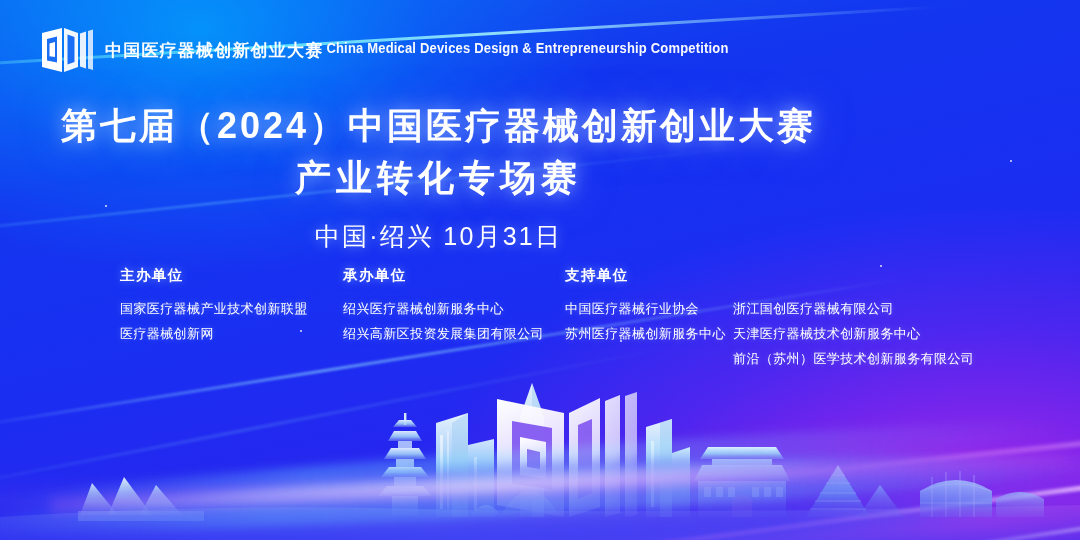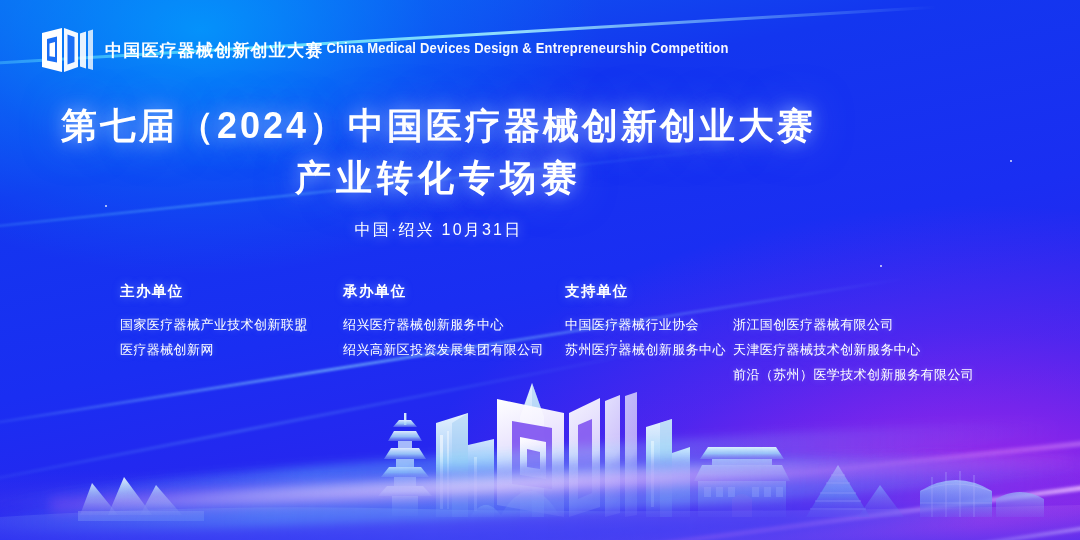--- a/index.html
+++ b/index.html
@@ -103,28 +103,28 @@
   #hero { position:absolute; left:0; top:100px; width:877px; text-align:center; }
   .hero-line {
     font-size:36px; font-weight:bold; color:#ffffff;
     letter-spacing:3px; line-height:52px;
     text-shadow:0 0 18px rgba(160,190,255,.85), 0 0 40px rgba(120,150,255,.5);
     white-space:nowrap;
   }
   .hero-line.two { letter-spacing:5px; }
   #hero-place {
     margin-top:16px;
-    font-size:16px; color:#ffffff; letter-spacing:2.2px;
+    font-size:25px; color:#ffffff; letter-spacing:2.2px;
     text-shadow:0 0 12px rgba(170,200,255,.7);
     white-space:nowrap;
   }
 
   
   #sponsors {
-    position:absolute; top:284px; left:0; width:1080px;
+    position:absolute; top:268px; left:0; width:1080px;
     height:110px;
     padding-left:36px;
   }
   .spon-col { position:absolute; top:0; }
   .spon-col.c1 { left:120px; }
   .spon-col.c2 { left:343px; }
   .spon-col.c3 { left:565px; }
   .spon-col.c4 { left:733px; }
   .spon-head {
     font-size:14.5px; font-weight:bold; color:#ffffff;

